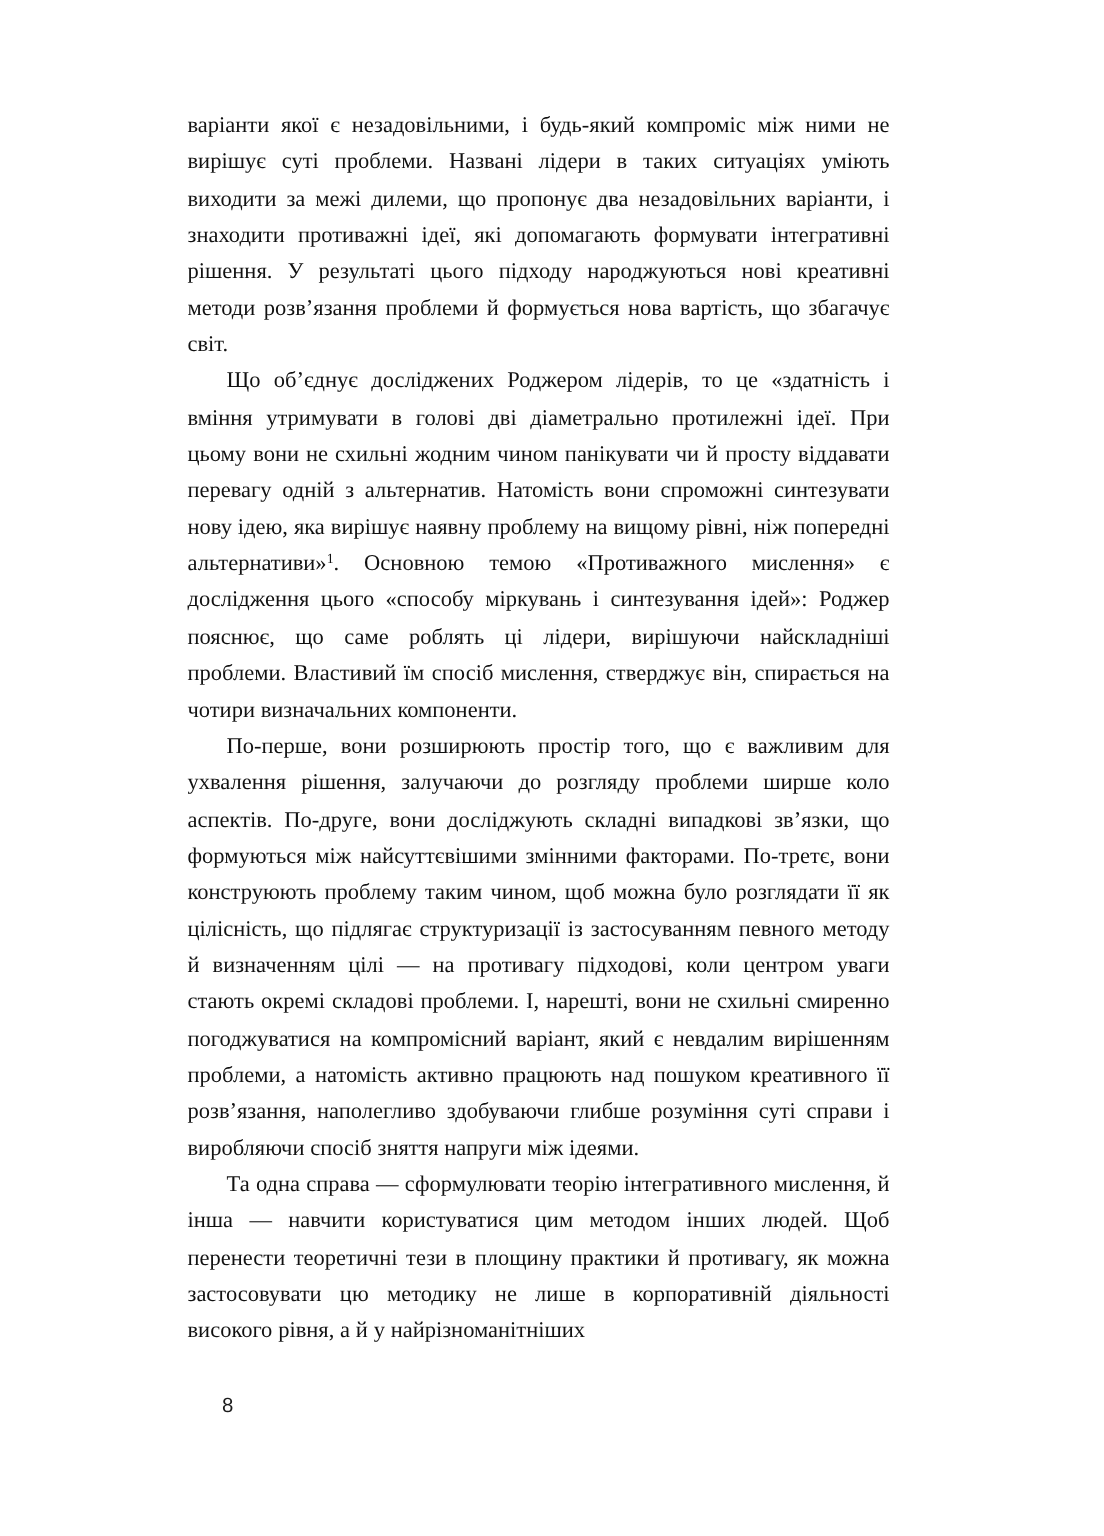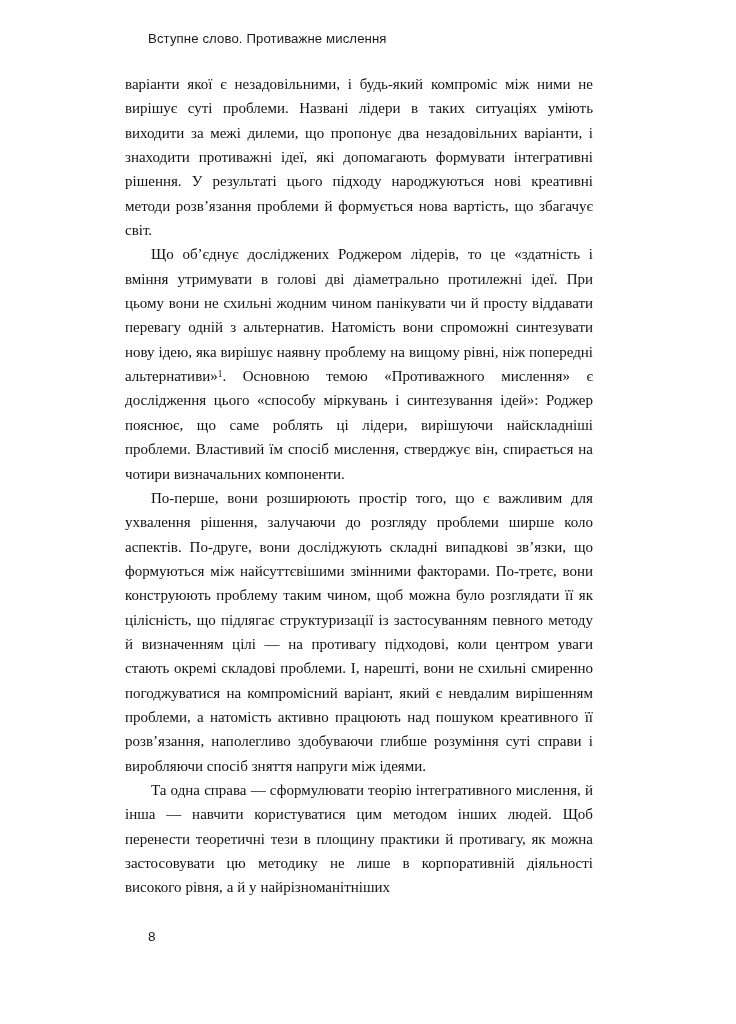--- a/index.html
+++ b/index.html
@@ -62,21 +62,20 @@
     font-size: 13.6px;
     line-height: 18px;
     color: #1b1b1b;
   }
 </style>
 </head>
 <body>
 
 <div class="page">
 
-  <div class="running-head">Вступне слово. Противажне мислення</div>
 
   <div class="text-block">
 
     <p class="para no-indent">варіанти якої є незадовільними, і будь-який компроміс між ними не вирішує суті проблеми. Названі лідери в таких ситуаціях уміють виходити за межі дилеми, що пропонує два незадовільних варіанти, і знаходити противажні ідеї, які допомагають формувати інтегративні рішення. У результаті цього підходу народжуються нові креативні методи розв’язання проблеми й формується нова вартість, що збагачує світ.</p>
 
     <p class="para"><span>Що об’єднує досліджених Роджером лідерів, то це «здатність і вміння утримувати в голові дві діаметрально протилежні ідеї. При цьому вони не схильні жодним чином панікувати чи й просту віддавати перевагу одній з альтернатив. Натомість вони спроможні синтезувати нову ідею, яка вирішує наявну проблему на вищому рівні, ніж попередні альтернативи»</span><sup>1</sup><span>. Основною темою «Противажного мислення» є дослідження цього «способу міркувань і синтезування ідей»: Роджер пояснює, що саме роблять ці лідери, вирішуючи найскладніші проблеми. Властивий їм спосіб мислення, стверджує він, спирається на чотири визначальних компоненти.</span></p>
 
     <p class="para">По-перше, вони розширюють простір того, що є важливим для ухвалення рішення, залучаючи до розгляду проблеми ширше коло аспектів. По-друге, вони досліджують складні випадкові зв’язки, що формуються між найсуттєвішими змінними факторами. По-третє, вони конструюють проблему таким чином, щоб можна було розглядати її як цілісність, що підлягає структуризації із застосуванням певного методу й визначенням цілі — на противагу підходові, коли центром уваги стають окремі складові проблеми. І, нарешті, вони не схильні смиренно погоджуватися на компромісний варіант, який є невдалим вирішенням проблеми, а натомість активно працюють над пошуком креативного її розв’язання, наполегливо здобуваючи глибше розуміння суті справи і виробляючи спосіб зняття напруги між ідеями.</p>
 
     <p class="para">Та одна справа — сформулювати теорію інтегративного мислення, й інша — навчити користуватися цим методом інших людей. Щоб перенести теоретичні тези в площину практики й противагу, як можна застосовувати цю методику не лише в корпоративній діяльності високого рівня, а й у найрізноманітніших</p>

